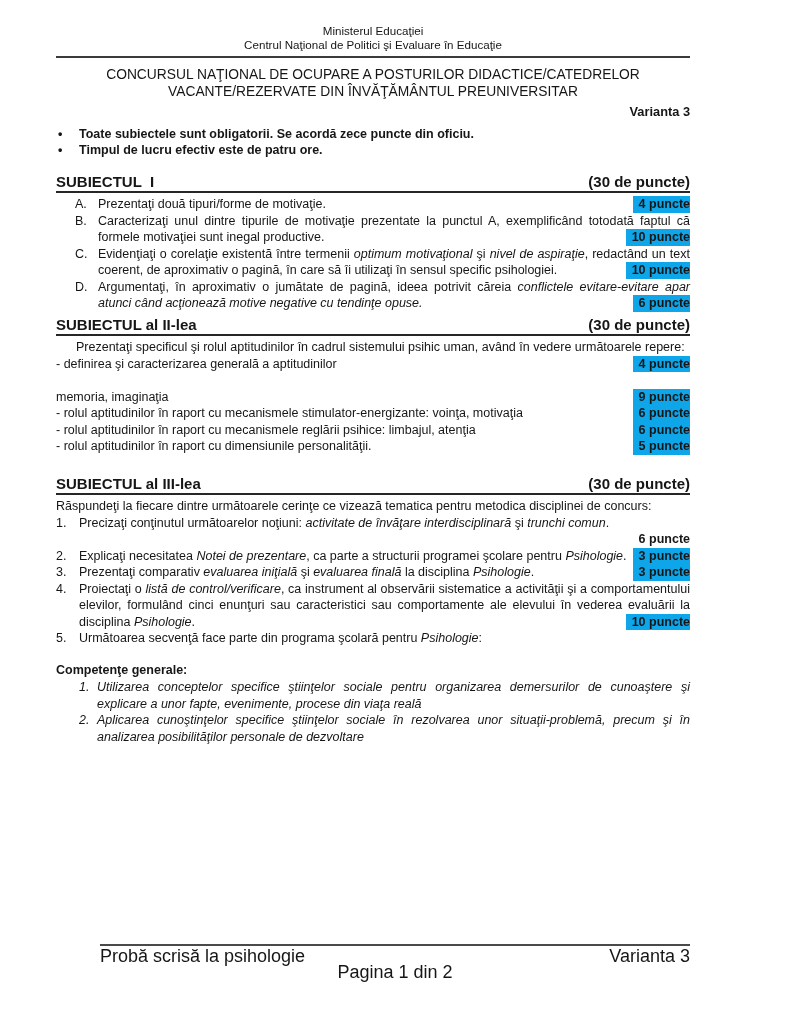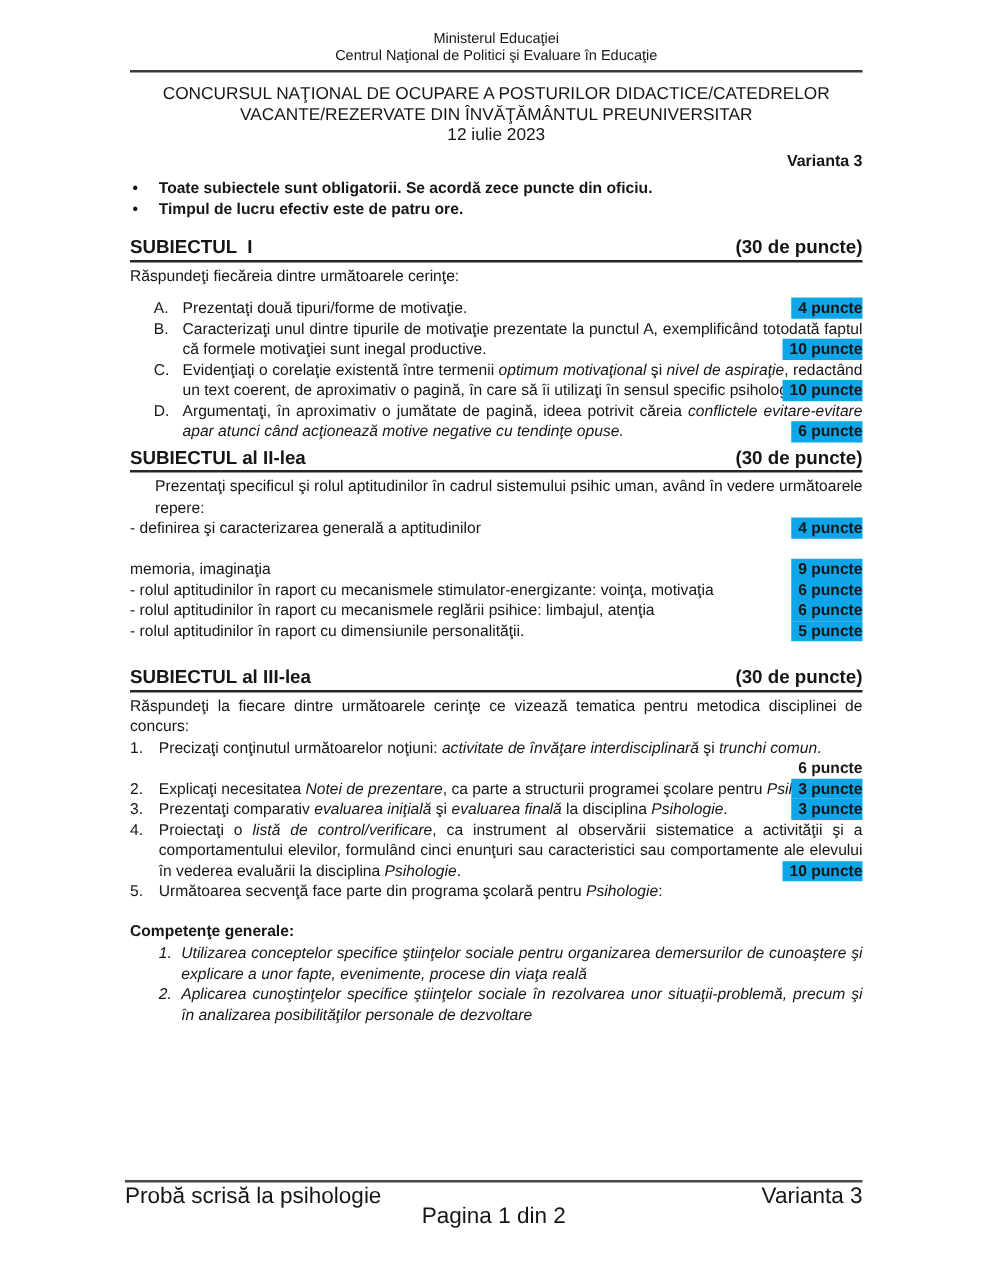--- a/index.html
+++ b/index.html
@@ -6,21 +6,21 @@
   .page{
     position:relative;
     width:791px;height:1024px;
     background:#ffffff;
     font-family:"Liberation Sans", sans-serif;
     font-size:12.5px;
     line-height:16.5px;
     color:#161616;
     overflow:hidden;
   }
-  .content{padding:24px 101px 0 104px;}
+  .content{padding:24px 101px 0 56px;}
   .doc-header{
     text-align:center;font-size:11.6px;line-height:14px;
     border-bottom:2px solid #3a3a3a;padding-bottom:4px;
   }
   .title-block{text-align:center;font-weight:normal;font-size:13.8px;line-height:16.5px;margin-top:9px;}
   .proba-block{text-align:center;font-weight:bold;font-size:13.2px;line-height:16px;margin-top:7px;}
   .variant-line{text-align:right;font-weight:bold;font-size:12.8px;margin-top:4px;}
   .notes{margin-top:5px;font-weight:bold;}
   .note{display:flex;}
   .note .bullet{width:21px;padding-left:2px;}
@@ -63,21 +63,20 @@
   <div class="content">
 
     <div class="doc-header">
       <div>Ministerul Educaţiei</div>
       <div>Centrul Naţional de Politici şi Evaluare în Educaţie</div>
     </div>
 
     <div class="title-block">
       <div>CONCURSUL NAŢIONAL DE OCUPARE A POSTURILOR DIDACTICE/CATEDRELOR</div>
       <div>VACANTE/REZERVATE DIN ÎNVĂŢĂMÂNTUL PREUNIVERSITAR</div>
-      <div>12 iulie 2023</div>
     </div>
 
 
     <div class="variant-line">Varianta 3</div>
 
     <div class="notes">
       <div class="note">
         <span class="bullet">•</span>
         <span>Toate subiectele sunt obligatorii. Se acordă zece puncte din oficiu.</span>
       </div>
@@ -86,21 +85,20 @@
         <span>Timpul de lucru efectiv este de patru ore.</span>
       </div>
     </div>
 
     <div>
         <div class="section sec-0">
           <div class="section-heading">
             <div class="heading-title">SUBIECTUL  I</div>
             <div class="heading-points">(30 de puncte)</div>
           </div>
-          <div class="block-intro"><span>Răspundeţi fiecăreia dintre următoarele cerinţe:</span></div>
           <div class="block-item layout-alpha">
             <div class="item-label">A.</div>
             <div class="item-text"><span>Prezentaţi două tipuri/forme de motivaţie.</span></div>
             <div class="points">4 puncte</div>
           </div>
           <div class="block-item layout-alpha">
             <div class="item-label">B.</div>
             <div class="item-text"><span>Caracterizaţi unul dintre tipurile de motivaţie prezentate la punctul A, exemplificând totodată faptul că formele motivaţiei sunt inegal productive.</span></div>
             <div class="points">10 puncte</div>
           </div>

